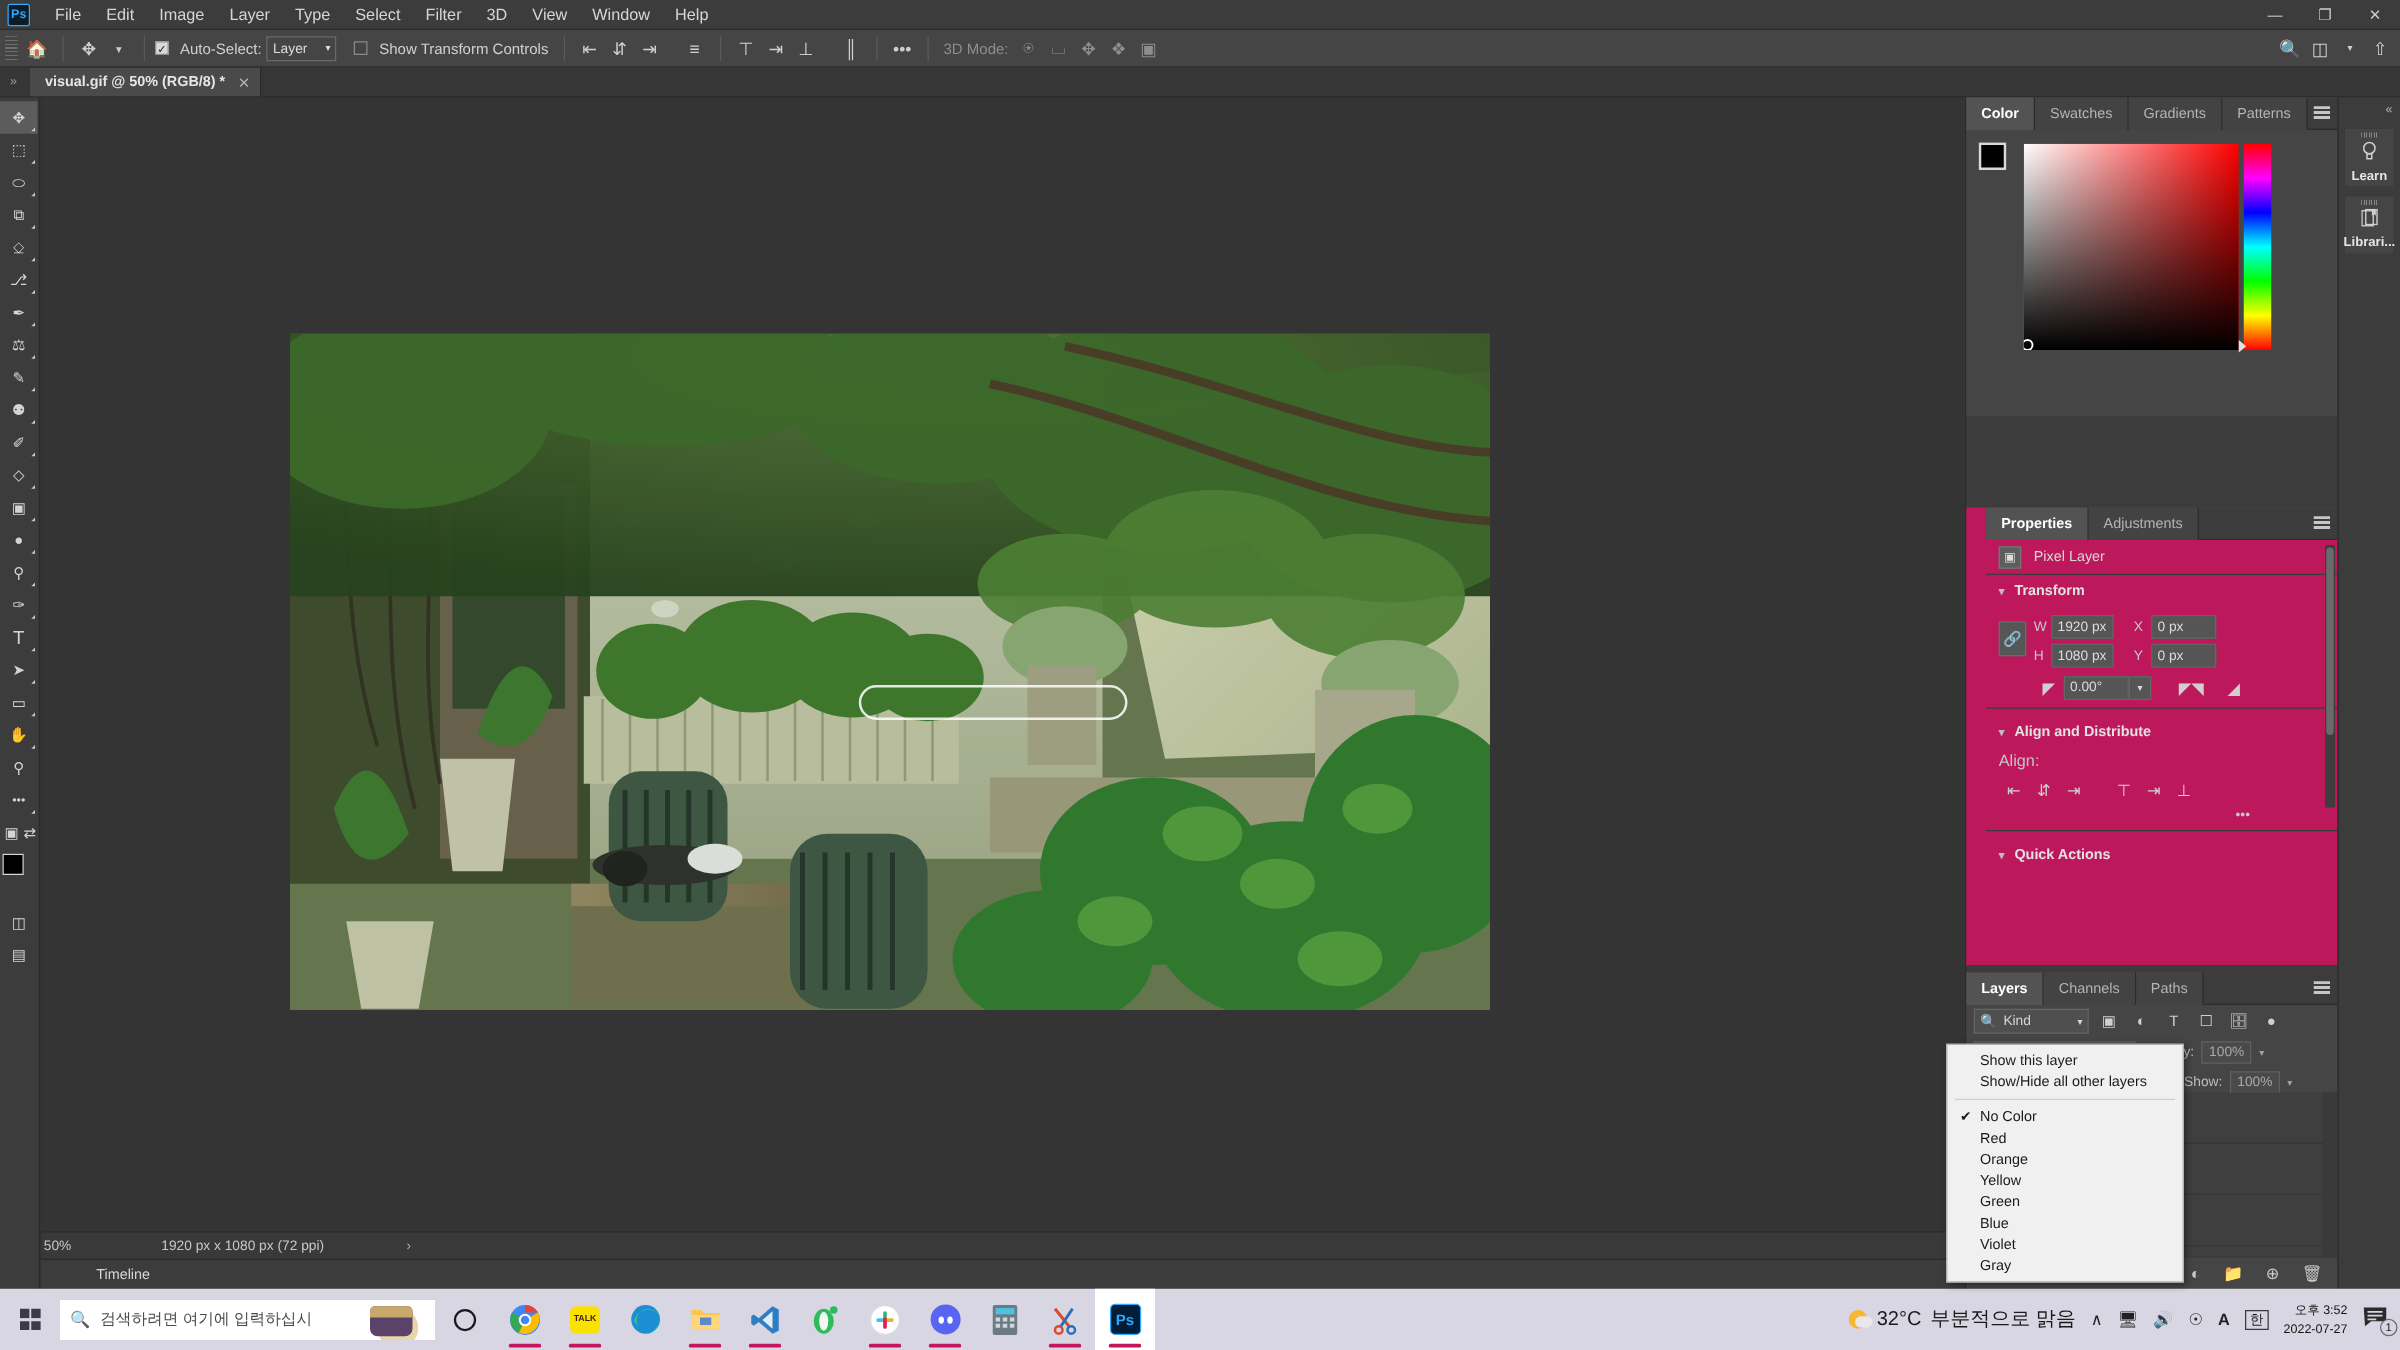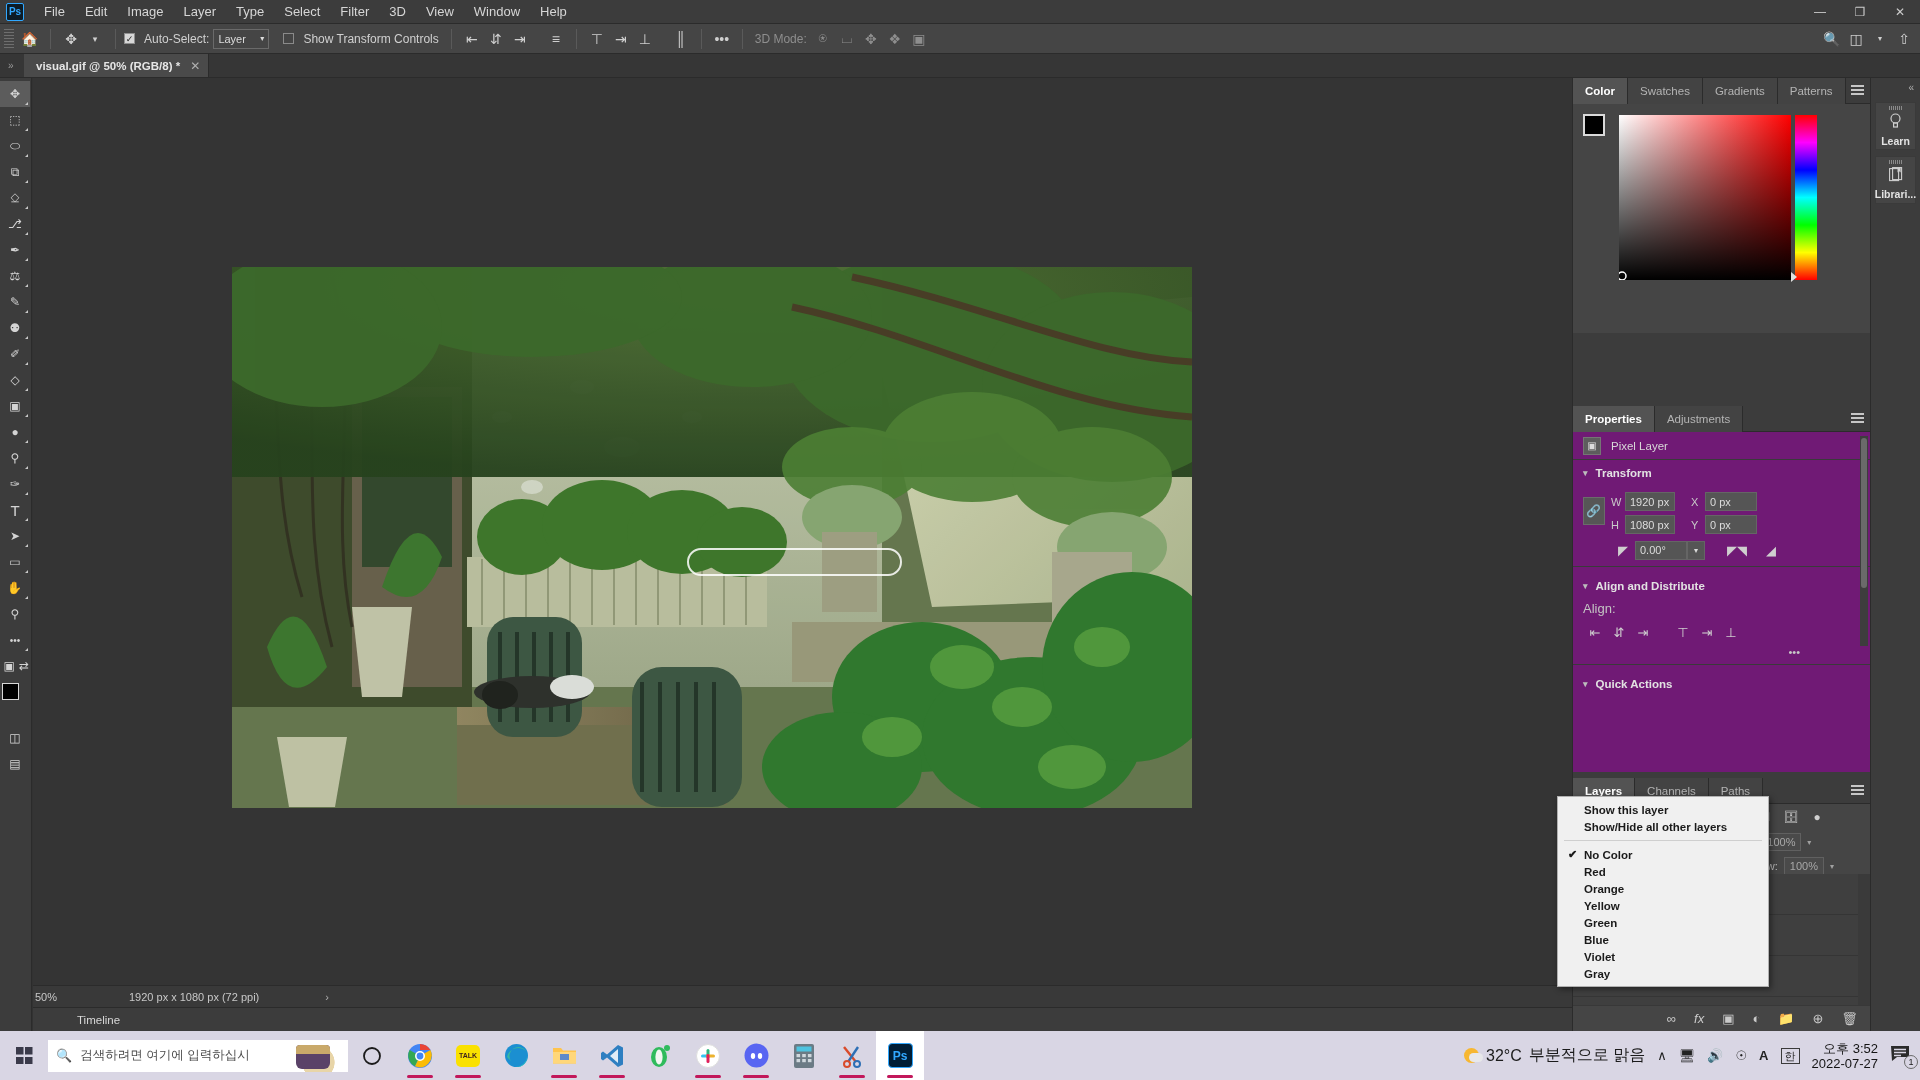--- a/index.html
+++ b/index.html
@@ -113,21 +113,21 @@
   #cp-field { position:absolute; left:46px; top:11px; width:172px; height:165px; }
   #cp-ramp { position:absolute; left:222px; top:11px; width:22px; height:165px;
      background:linear-gradient(to bottom,#ff0000,#ff00ff,#0000ff,#00ffff,
        #00ff00,#ffff00,#ff0000); }
   #ramp-marker { position:absolute; left:218px; top:168px; width:0; height:0;
      border-top:5px solid transparent; border-bottom:5px solid transparent;
      border-left:6px solid #e0e0e0; }
 
   
   #propspanel { position:absolute; left:0; right:0; top:328px; height:366px;
-     background:#701a75; }
+     background:#be185d;padding-left:16px; }
   .prop-head { display:flex; align-items:center; height:28px; padding:0 10px;
      border-bottom:1px solid #3a3a3a; }
   .prop-thumb { width:18px; height:18px; background:#5d5d5d; border:1px solid #757575;
      margin-right:10px; display:flex; align-items:center; justify-content:center;
      font-size:10px; color:#ddd; }
   .sect-title { display:flex; align-items:center; height:26px; padding-left:10px;
      font-size:11.5px; font-weight:bold; color:#e2e2e2; }
   .chev { margin-right:8px; font-size:9px; color:#bdbdbd; }
   .prop-row { display:flex; align-items:center; margin:4px 0 0 10px; }
   .fld-label { width:14px; font-size:11px; color:#c9c9c9; }
@@ -183,23 +183,23 @@
   
   .rail-item { margin:6px 4px 0 4px; height:48px; background:#454545;
      border:1px solid #3a3a3a; display:flex; flex-direction:column;
      align-items:center; justify-content:center; }
   .rail-row { display:flex; align-items:center; gap:6px;flex-direction:column; }
   .rail-lbl { font-size:10.5px; color:#e4e4e4; font-weight:bold; }
   .rail-grip { width:14px; height:4px; margin-bottom:3px;
      background:repeating-linear-gradient(to right,#8a8a8a 0 1px,transparent 1px 2px); }
 
   
-  #ctxmenu { position:absolute; left:1557px; top:796px; width:212px;
+  #ctxmenu { position:absolute; left:1557px; top:835px; width:190px;
      background:#f0f0f0; border:1px solid #b0b0b0; z-index:90;
-     box-shadow:2px 2px 6px rgba(0,0,0,.45); padding:4px 0;font-weight:bold; }
+     box-shadow:2px 2px 6px rgba(0,0,0,.45); padding:4px 0; }
   .ctx-item { height:17px; display:flex; align-items:center; font-size:11.5px;
      color:#1a1a1a; padding-left:26px; position:relative; }
   .ctx-sep { height:1px; background:#cfcfcf; margin:5px 6px; }
   .ctx-check { position:absolute; left:10px; font-size:11px; color:#1a1a1a; }
 
   
   #taskbar { position:absolute; left:0; bottom:0; width:1920px; height:49px;
      background:#d9d6e4; display:flex; align-items:center; }
   #startbtn { width:48px; height:49px; display:flex; align-items:center;
      justify-content:center; }
@@ -224,21 +224,21 @@
   .tbapp .under { position:absolute; bottom:2px; width:26px; height:3px;
      background:#c2185b; border-radius:2px; }
   .tbapp.active { background:#ffffff; }
   #tray { position:absolute; right:0; height:49px; display:flex; align-items:center;
      gap:12px; padding-right:4px; color:#202020; font-size:12px; }
   #weather { display:flex; align-items:center; gap:7px; font-size:16px; color:#1b1b1b; }
   #sun { width:15px; height:15px; background:#f7b731; border-radius:50%;
      position:relative; }
   #cloud { position:absolute; left:5px; top:5px; width:14px; height:9px;
      background:#e8e8ea; border-radius:6px; }
-  #clockwrap { text-align:right; line-height:15px; font-size:13px; color:#141414; }
+  #clockwrap { text-align:right; line-height:15px; font-size:10px; color:#141414; }
   .tray-ico { font-size:13px; color:#222; }
   #imelabel { border:1px solid #3a3a3a; padding:0 3px; font-size:11px;
      line-height:14px; color:#1a1a1a; }
   #notif { position:relative; width:26px; height:22px; }
   #notif-badge { position:absolute; right:-2px; bottom:-2px; width:14px; height:14px;
      border-radius:50%; background:#d9d6e4; border:1px solid #6b6b6b;
      font-size:9px; display:flex; align-items:center; justify-content:center;
      color:#1a1a1a; }
 </style>
 </head>

